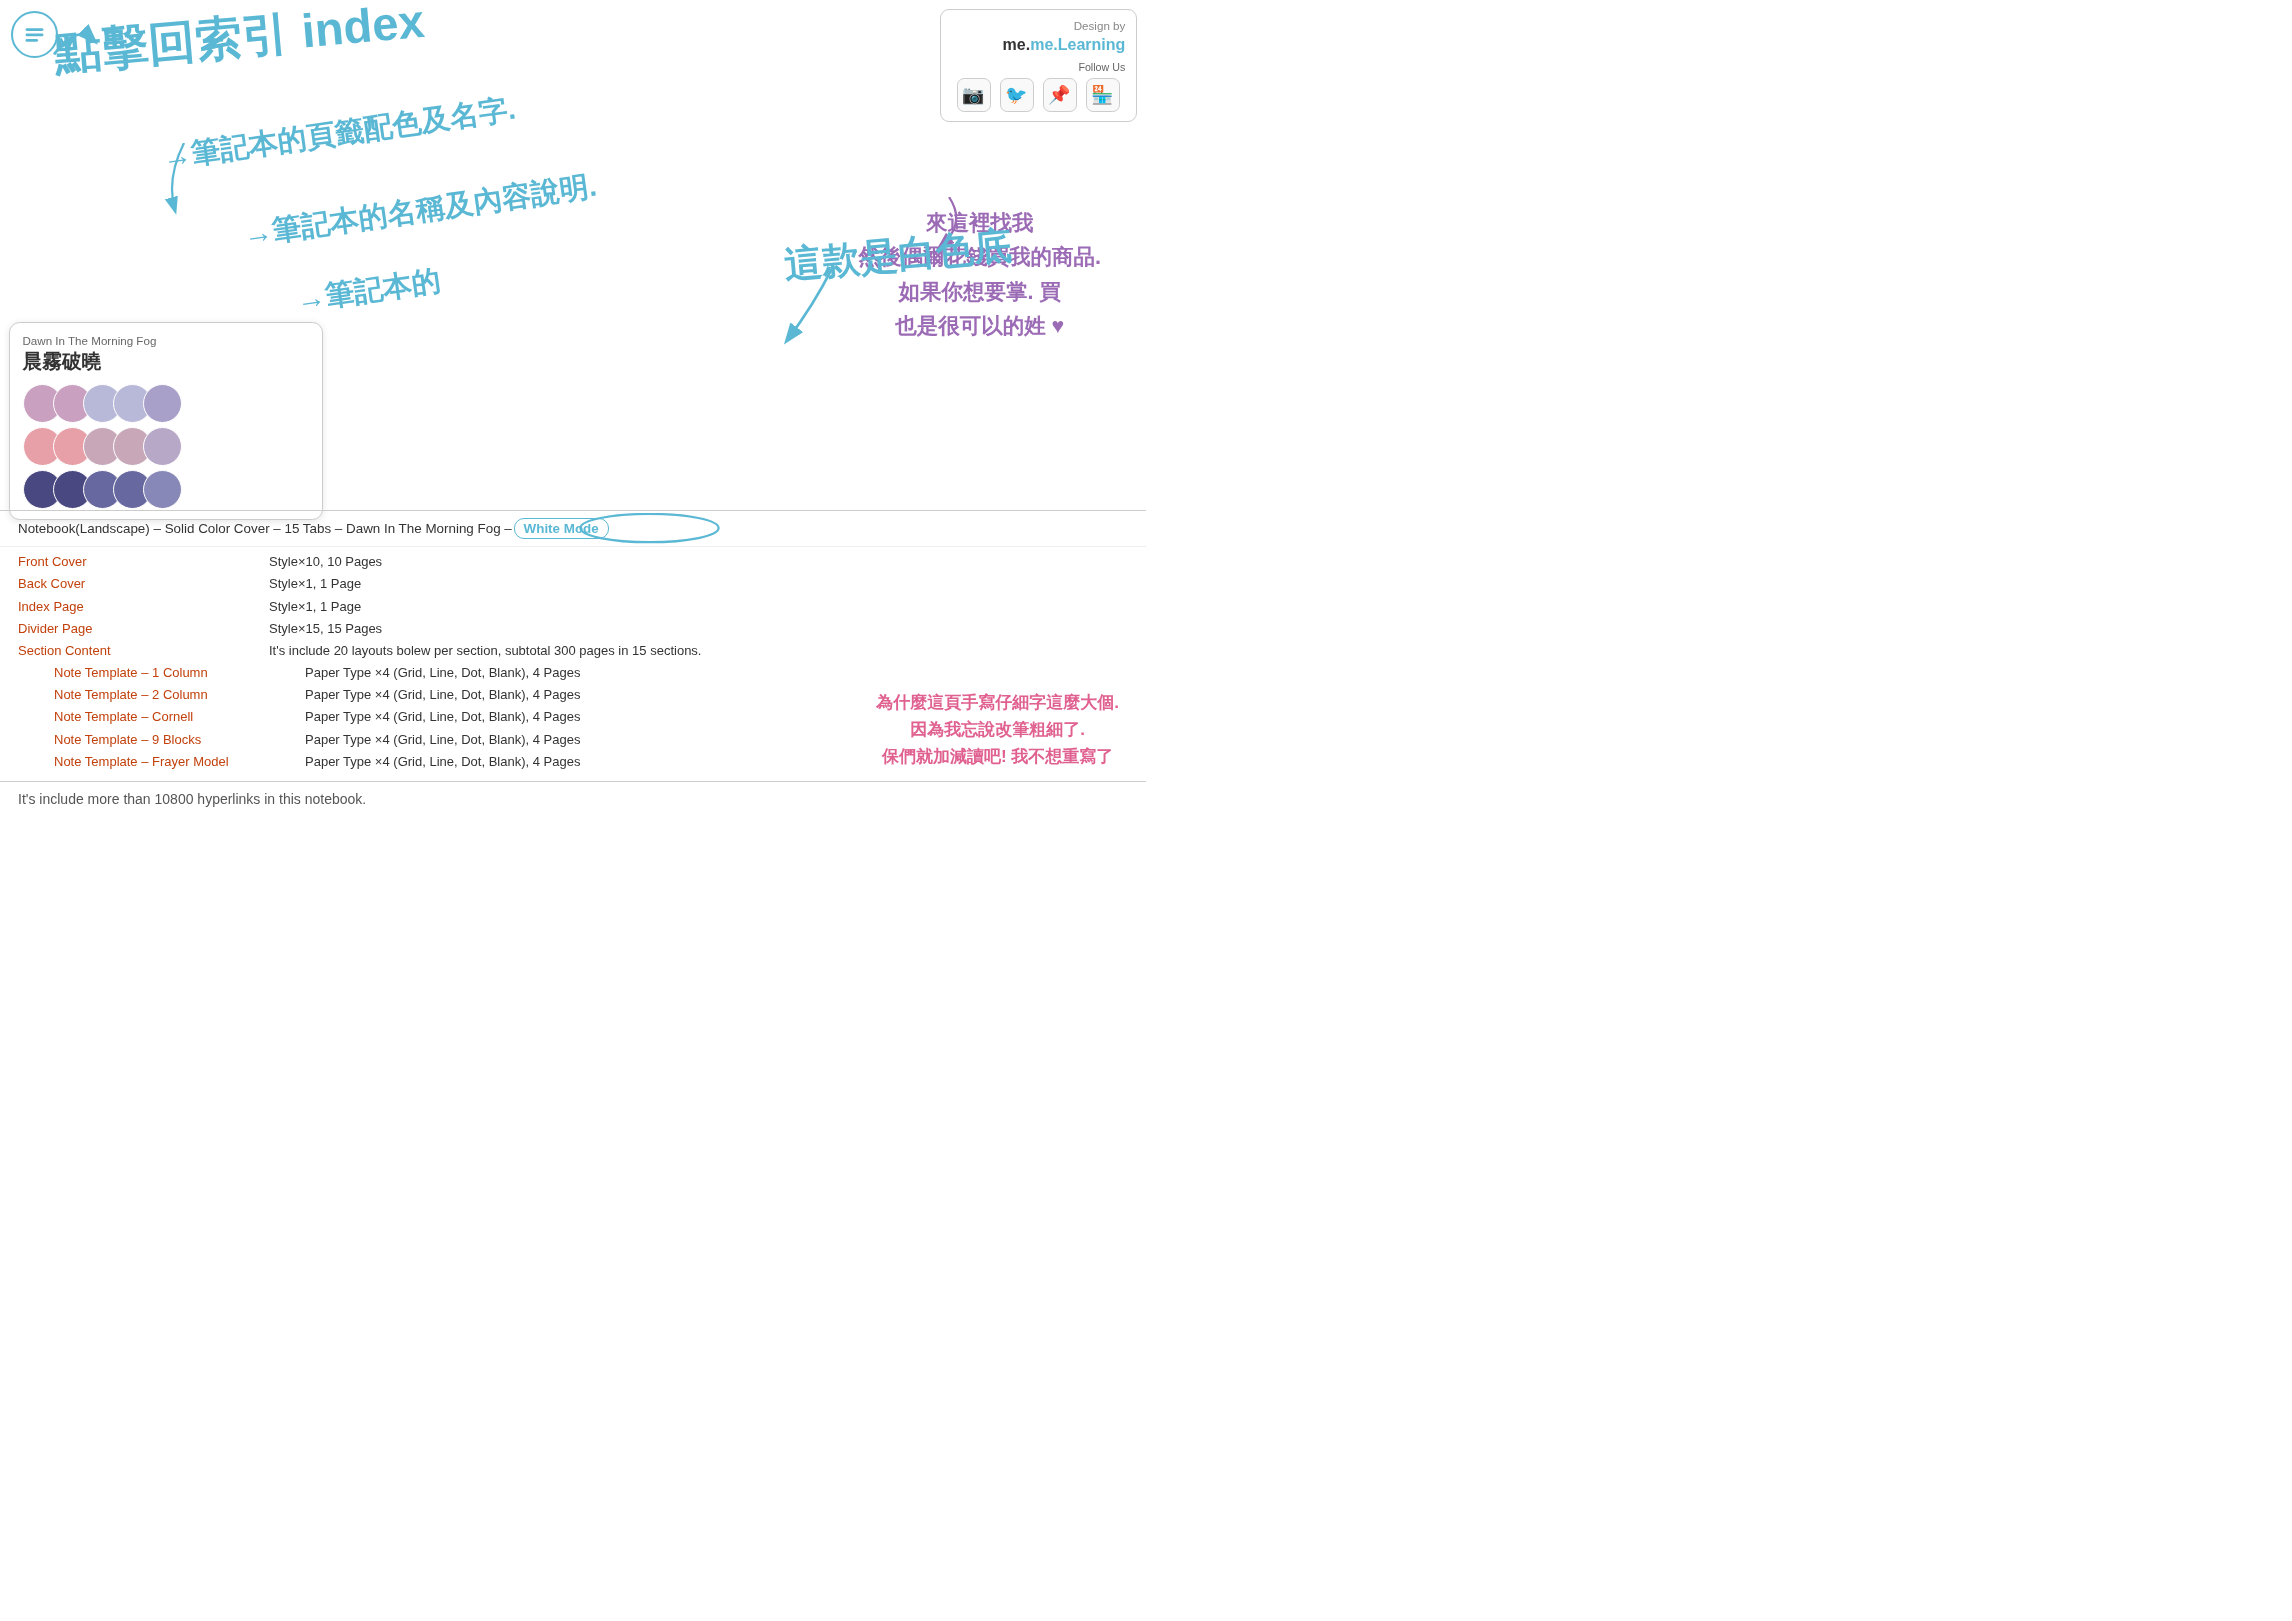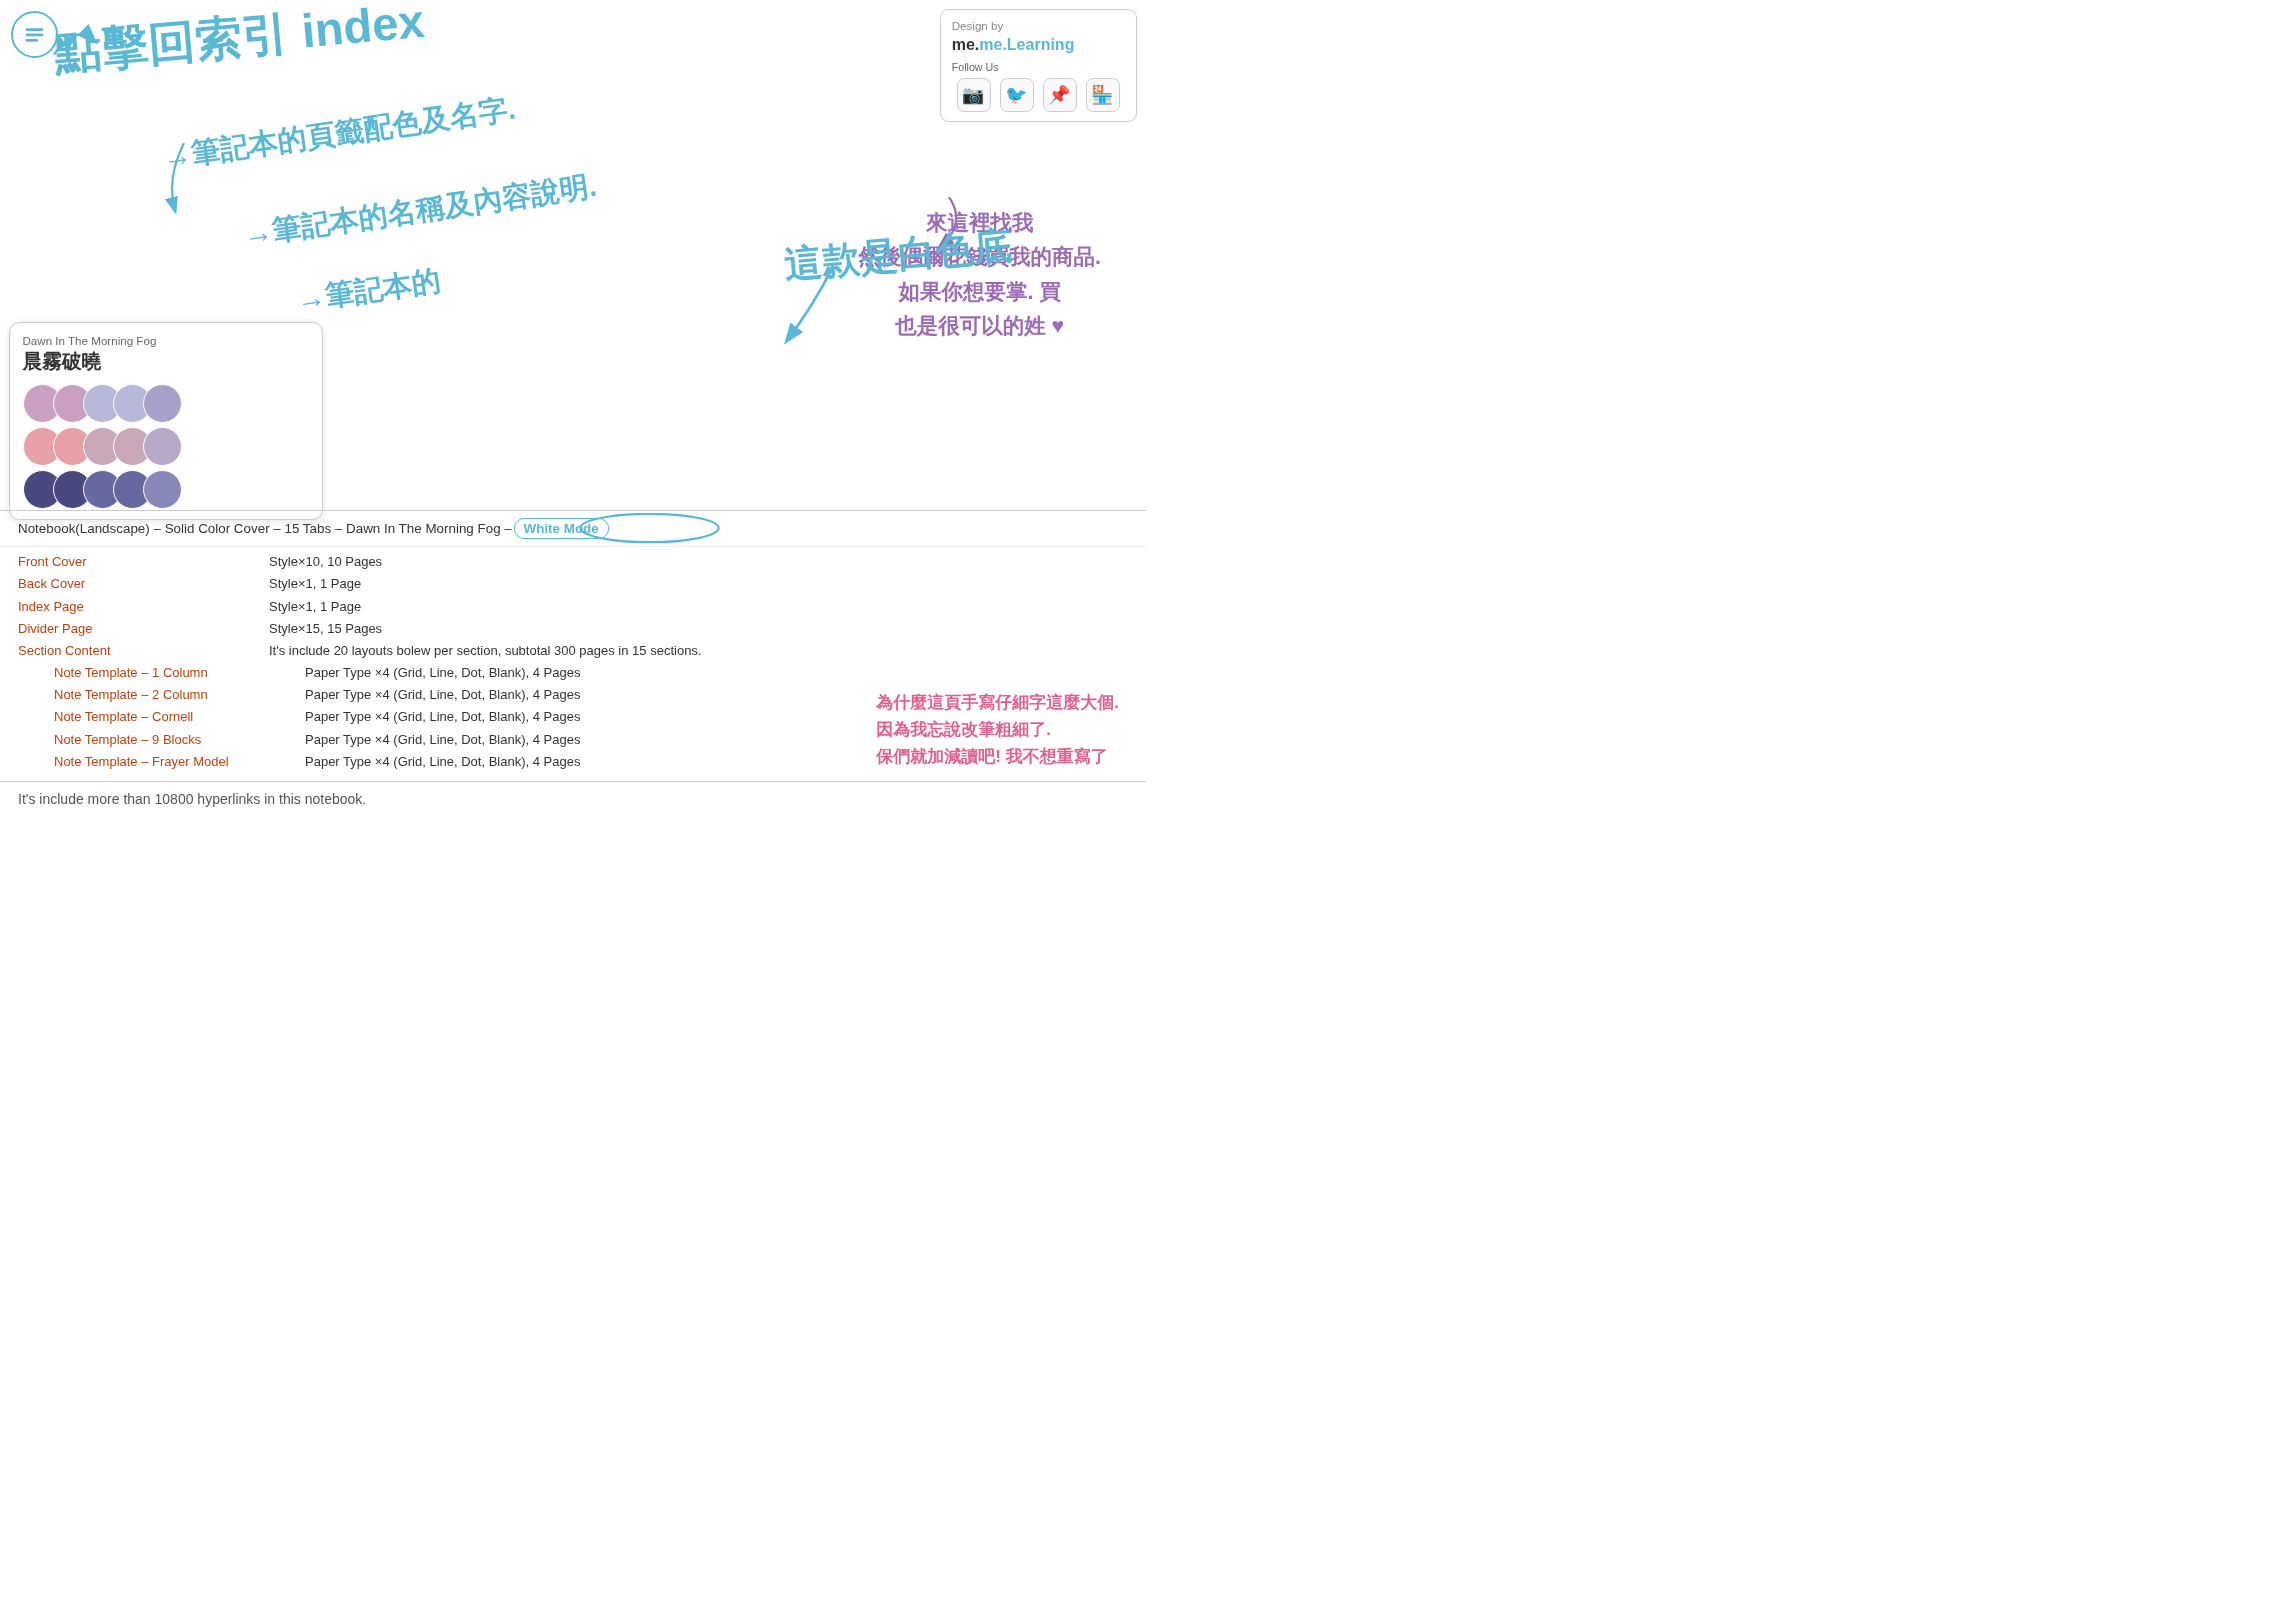--- a/index.html
+++ b/index.html
@@ -61,21 +61,21 @@
     
     .melearning-box {
       position: absolute;
       top: 9px;
       right: 9px;
       width: 197px;
       border: 1.8px solid #cccccc;
       border-radius: 9px;
       padding: 9px 10.7px;
       background: white;
-      text-align: left;
+      text-align: right;
     }
 
     .melearning-design-text {
       font-size: 11.6px;
       color: #888;
       margin-bottom: 3.6px;
     }
 
     .melearning-brand {
       font-size: 16px;
@@ -407,20 +407,20 @@
       <marker id="arrow4" markerWidth="8" markerHeight="8" refX="6" refY="3" orient="auto">
         <path d="M0,0 L0,6 L8,3 z" fill="#5bb8d4"></path>
       </marker>
     </defs>
   </svg>
 
   <svg style="position:absolute;top:1.8px;left:578px;width:143px;height:31px;pointer-events:none;" viewBox="0 0 160 35" width="143" height="31">
     <ellipse cx="80" cy="17" rx="78" ry="16" stroke="#5bb8d4" stroke-width="2.5" fill="none"></ellipse>
   </svg>
 
-  <div class="handwritten-purple" style="position:absolute; bottom:45px; right:27px; font-size:17px; line-height:1.6; color:#e06090;">
+  <div class="handwritten-purple" style="position:absolute; bottom:45px; right:27px; font-size:17px; text-align:center; line-height:1.6; color:#e06090;">
     為什麼這頁手寫仔細字這麼大個.<br>
     因為我忘說改筆粗細了.<br>
     保們就加減讀吧! 我不想重寫了
   </div>
 
 </div>
 
 
 </body></html>

